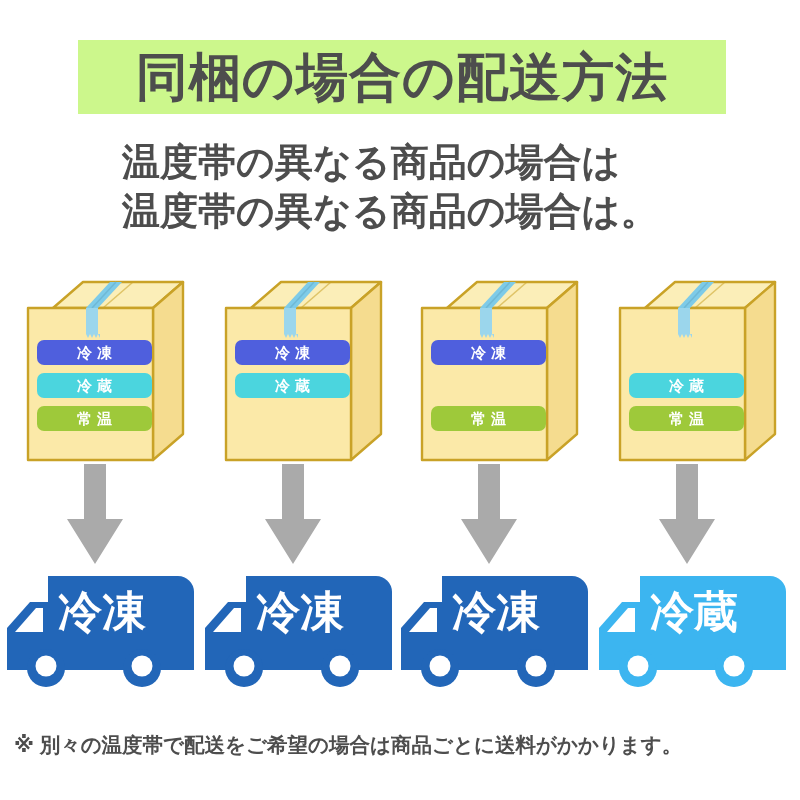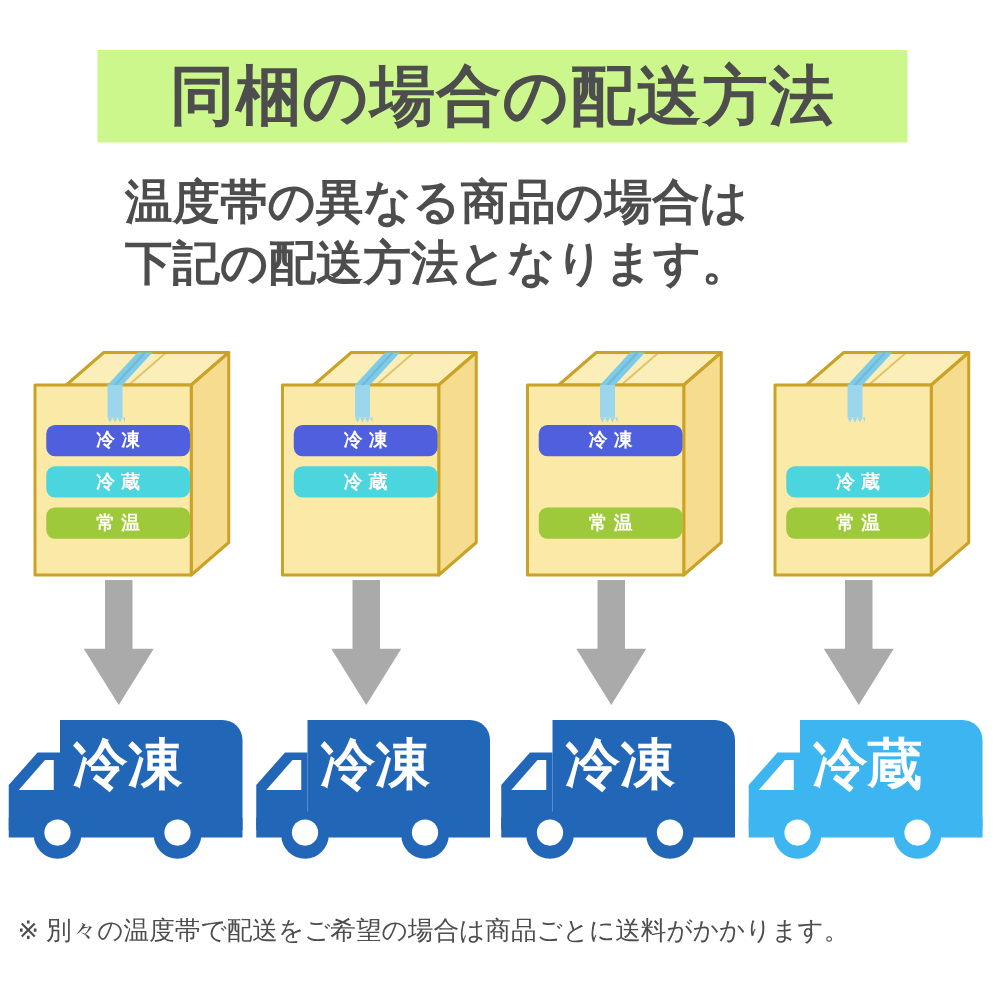--- a/index.html
+++ b/index.html
@@ -46,20 +46,21 @@
     left: 100px;
     top: 138px;
     width: 620px;
   }
   .subtitle-line {
     font-size: 38px;
     font-weight: bold;
     color: #4d4d4d;
     line-height: 1.30;
     white-space: nowrap;
+    margin-left: 22px;
   }
 
   
   .columns {
     position: absolute;
     left: 0;
     top: 268px;
     width: 736px;
     height: 445px;
   }
@@ -140,38 +141,38 @@
     white-space: nowrap;
   }
 
   
   .footnote {
     position: absolute;
     left: 14px;
     top: 735px;
     width: 780px;
     font-size: 20.5px;
-    font-weight: normal;
+    font-weight: bold;
     color: #4d4d4d;
     white-space: nowrap;
     line-height: 1;
   }
 </style>
 </head>
 <body>
 
 <div id="page">
 
   <div class="title-band">
     <span class="title-text">同梱の場合の配送方法</span>
   </div>
 
   <div class="subtitle">
     <div class="subtitle-line">温度帯の異なる商品の場合は</div>
-    <div class="subtitle-line">下記の配送方法となります。</div>
+    <div class="subtitle-line">温度帯の異なる商品の場合は。</div>
   </div>
 
   <div class="columns" id="columns">
       <div class="column col-0">
         <div class="box-wrap">
   <svg class="box-svg" viewBox="0 0 180 205">
 
     <polygon points="38,40 138,40 168,14 68,14" fill="#fbeeb8" stroke="#c9a227" stroke-width="2.4" stroke-linejoin="round"></polygon>
 
     <line x1="88" y1="40" x2="118" y2="14" stroke="#c9a227" stroke-width="1.6" opacity="0.55"></line>

